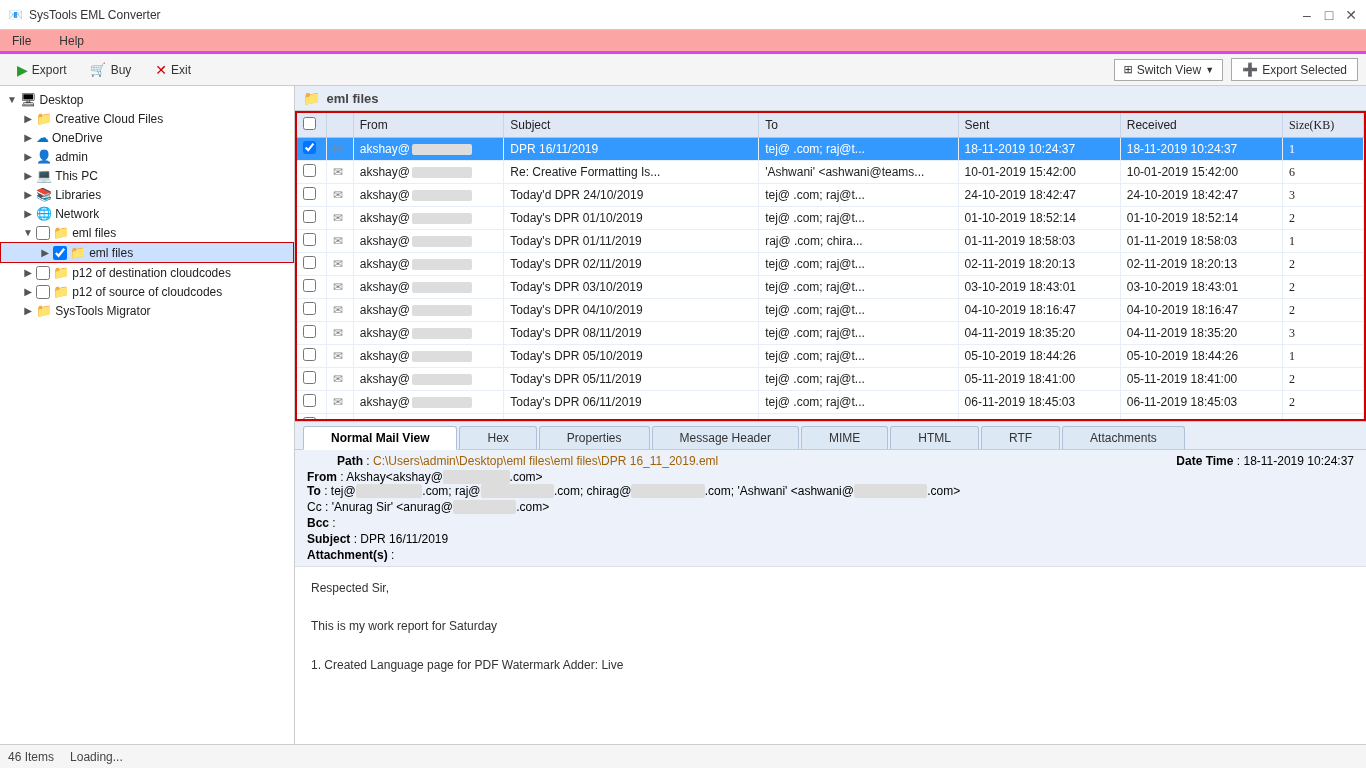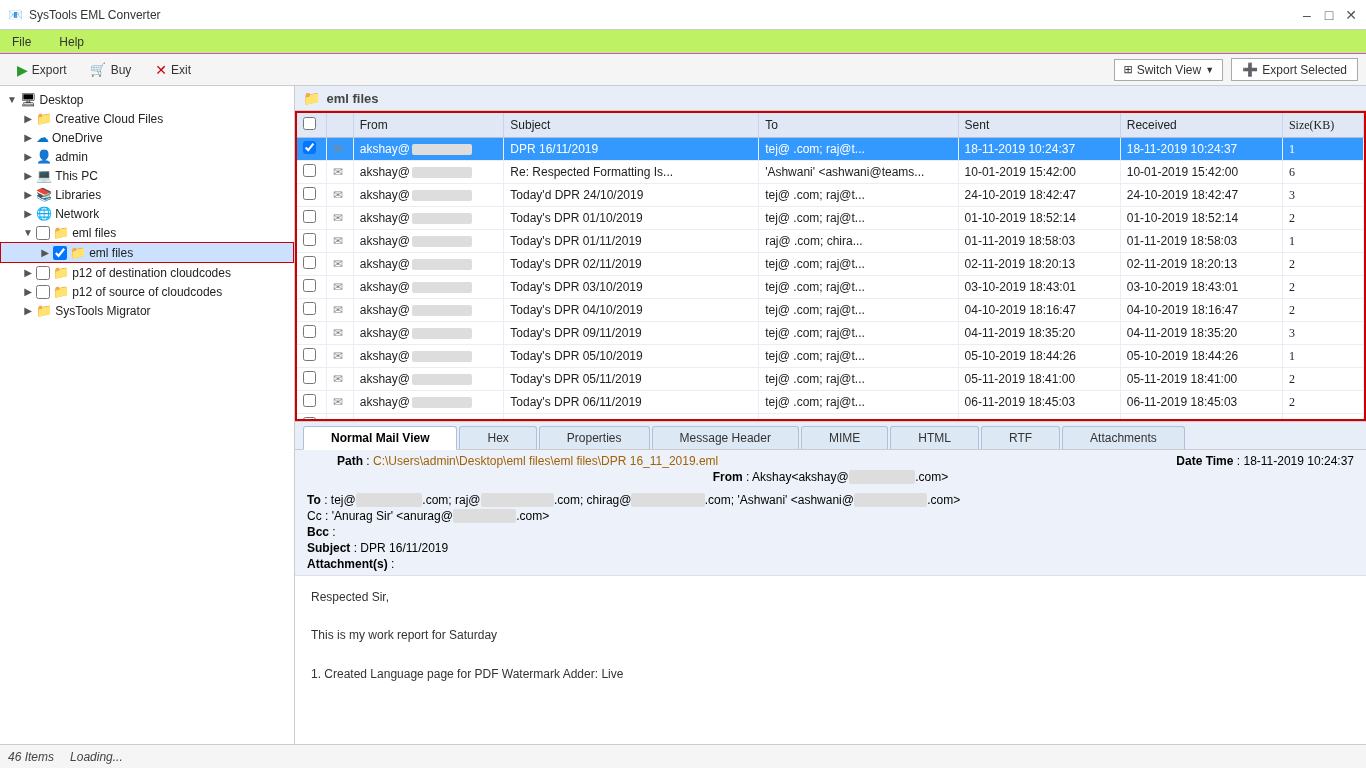--- a/index.html
+++ b/index.html
@@ -5,21 +5,21 @@
     * { box-sizing: border-box; margin: 0; padding: 0; font-family: 'Segoe UI', Arial, sans-serif; font-size: 12px; }
     body { background: #f0f0f0; width: 1366px; height: 768px; overflow: hidden; display: flex; flex-direction: column; }
     
     
     #title-bar { background: #fff; border-bottom: 1px solid #ccc; height: 30px; display: flex; align-items: center; padding: 0 8px; justify-content: space-between; }
     #title-bar-left { display: flex; align-items: center; gap: 6px; font-size: 12px; color: #333; }
     #title-bar-controls { display: flex; gap: 8px; }
     .title-btn { width: 14px; height: 14px; cursor: pointer; font-size: 14px; color: #555; display: flex; align-items: center; justify-content: center; }
 
     
-    #menu-bar { background: #bef264; border-bottom: 1px solid #d946ef; height: 24px; display: flex; align-items: center; padding: 0 6px; gap: 16px; }
+    #menu-bar { background: #fca5a5; border-bottom: 3px solid #d946ef; height: 24px; display: flex; align-items: center; padding: 0 6px; gap: 16px; }
     .menu-item { font-size: 12px; color: #333; cursor: pointer; padding: 2px 6px; }
 
     
     #toolbar { background: #f5f5f5; border-bottom: 1px solid #ccc; height: 32px; display: flex; align-items: center; padding: 0 8px; gap: 4px; justify-content: space-between; }
     #toolbar-left { display: flex; align-items: center; gap: 6px; }
     .toolbar-btn { display: flex; align-items: center; gap: 4px; cursor: pointer; padding: 3px 8px; border: 1px solid transparent; font-size: 12px; color: #333; }
     #switch-view-btn { display: flex; align-items: center; gap: 4px; cursor: pointer; padding: 3px 8px; background: #fff; border: 1px solid #aaa; font-size: 12px; color: #333; }
     #export-selected-btn { display: flex; align-items: center; gap: 4px; cursor: pointer; padding: 3px 10px; background: #fff; border: 1px solid #aaa; font-size: 12px; color: #333; }
 
     
@@ -70,21 +70,21 @@
     
     #preview-tabs { display: flex; background: #e8eef7; border-bottom: 1px solid #ccc; padding: 4px 8px 0; gap: 2px; }
     .preview-tab { padding: 4px 27px; font-size: 12px; border: 1px solid #b0c0d8; border-bottom: none; cursor: pointer; background: #dde8f5; color: #333; border-radius: 3px 3px 0 0; }
     .preview-tab.active { background: #fff; color: #000; font-weight: bold; border-bottom: 1px solid #fff; margin-bottom: -1px; }
 
     
     #preview-body { flex: 1; padding: 12px 16px; background: #fff; overflow-y: auto; font-size: 12px; color: #333; line-height: 1.6; }
     
     
     #status-bar { background: #f5f5f5; border-top: 1px solid #ccc; height: 24px; display: flex; align-items: center; padding: 0 8px; gap: 16px; }
-    .status-item { font-size: 12px; color: #444; font-style: italic; }
+    .status-item { font-size: 12px; color: #444; }
 
     
     ::-webkit-scrollbar { width: 14px; height: 14px; }
     ::-webkit-scrollbar-track { background: #f0f0f0; }
     ::-webkit-scrollbar-thumb { background: #c0c0c0; border: 2px solid #f0f0f0; }
   </style>
 </head>
 <body>
 
 <div id="title-bar">
@@ -256,21 +256,21 @@
               <td class="col-subject">DPR 16/11/2019</td>
               <td class="col-to">tej@          .com; raj@t...</td>
               <td class="col-sent">18-11-2019 10:24:37</td>
               <td class="col-received">18-11-2019 10:24:37</td>
               <td class="col-size">1</td>
             </tr>
             <tr>
               <td class="col-check"><input type="checkbox" class="row-checkbox" style=""></td>
               <td class="col-icon"><span style="color:#888; font-size:12px;">✉</span></td>
               <td class="col-from">akshay@<span style="display:inline-block;background:#ddd;color:#bbb;width:60px;height:11px;border-radius:2px;vertical-align:middle;margin-left:2px;"></span></td>
-              <td class="col-subject">Re: Respected Formatting Is...</td>
+              <td class="col-subject">Re: Creative Formatting Is...</td>
               <td class="col-to">'Ashwani' &lt;ashwani@teams...</td>
               <td class="col-sent">10-01-2019 15:42:00</td>
               <td class="col-received">10-01-2019 15:42:00</td>
               <td class="col-size">6</td>
             </tr>
             <tr>
               <td class="col-check"><input type="checkbox" class="row-checkbox" style=""></td>
               <td class="col-icon"><span style="color:#888; font-size:12px;">✉</span></td>
               <td class="col-from">akshay@<span style="display:inline-block;background:#ddd;color:#bbb;width:60px;height:11px;border-radius:2px;vertical-align:middle;margin-left:2px;"></span></td>
               <td class="col-subject">Today'd DPR 24/10/2019</td>
@@ -326,21 +326,21 @@
               <td class="col-subject">Today's DPR 04/10/2019</td>
               <td class="col-to">tej@          .com; raj@t...</td>
               <td class="col-sent">04-10-2019 18:16:47</td>
               <td class="col-received">04-10-2019 18:16:47</td>
               <td class="col-size">2</td>
             </tr>
             <tr>
               <td class="col-check"><input type="checkbox" class="row-checkbox" style=""></td>
               <td class="col-icon"><span style="color:#888; font-size:12px;">✉</span></td>
               <td class="col-from">akshay@<span style="display:inline-block;background:#ddd;color:#bbb;width:60px;height:11px;border-radius:2px;vertical-align:middle;margin-left:2px;"></span></td>
-              <td class="col-subject">Today's DPR 09/11/2019</td>
+              <td class="col-subject">Today's DPR 08/11/2019</td>
               <td class="col-to">tej@          .com; raj@t...</td>
               <td class="col-sent">04-11-2019 18:35:20</td>
               <td class="col-received">04-11-2019 18:35:20</td>
               <td class="col-size">3</td>
             </tr>
             <tr>
               <td class="col-check"><input type="checkbox" class="row-checkbox" style=""></td>
               <td class="col-icon"><span style="color:#888; font-size:12px;">✉</span></td>
               <td class="col-from">akshay@<span style="display:inline-block;background:#ddd;color:#bbb;width:60px;height:11px;border-radius:2px;vertical-align:middle;margin-left:2px;"></span></td>
               <td class="col-subject">Today's DPR 05/10/2019</td>
@@ -404,21 +404,21 @@
             <span> : </span>
             <a href="#" style="color:#a16207; text-decoration:none;">C:\Users\admin\Desktop\eml files\eml files\DPR 16_11_2019.eml</a>
           </div>
           <div>
             <span style="font-weight:bold;">Date Time</span>
             <span> : </span>
             <span>18-11-2019 10:24:37</span>
           </div>
         </div>
 
-        <div style="margin-bottom:9px;text-align:center;">
+        <div style="margin-bottom:0;">
           <span style="font-weight:bold;">From</span>
           <span> : </span>
           <span>Akshay&lt;akshay@<span style="background:#ddd; color:#aaa; border-radius:2px; padding:0 20px;">&nbsp;&nbsp;&nbsp;&nbsp;&nbsp;&nbsp;&nbsp;&nbsp;</span>.com&gt;</span>
         </div>
 
         <div style="margin-bottom:2px;">
           <span style="font-weight:bold;">To</span>
           <span> : </span>
           <span>tej@<span style="background:#ddd; color:#aaa; border-radius:2px; padding:0 20px;">&nbsp;&nbsp;&nbsp;&nbsp;&nbsp;&nbsp;&nbsp;&nbsp;</span>.com; raj@<span style="background:#ddd; color:#aaa; border-radius:2px; padding:0 20px;">&nbsp;&nbsp;&nbsp;&nbsp;&nbsp;&nbsp;&nbsp;&nbsp;&nbsp;&nbsp;</span>.com; chirag@<span style="background:#ddd; color:#aaa; border-radius:2px; padding:0 20px;">&nbsp;&nbsp;&nbsp;&nbsp;&nbsp;&nbsp;&nbsp;&nbsp;&nbsp;&nbsp;</span>.com; 'Ashwani' &lt;ashwani@<span style="background:#ddd; color:#aaa; border-radius:2px; padding:0 20px;">&nbsp;&nbsp;&nbsp;&nbsp;&nbsp;&nbsp;&nbsp;&nbsp;&nbsp;&nbsp;</span>.com&gt;</span>
         </div>

